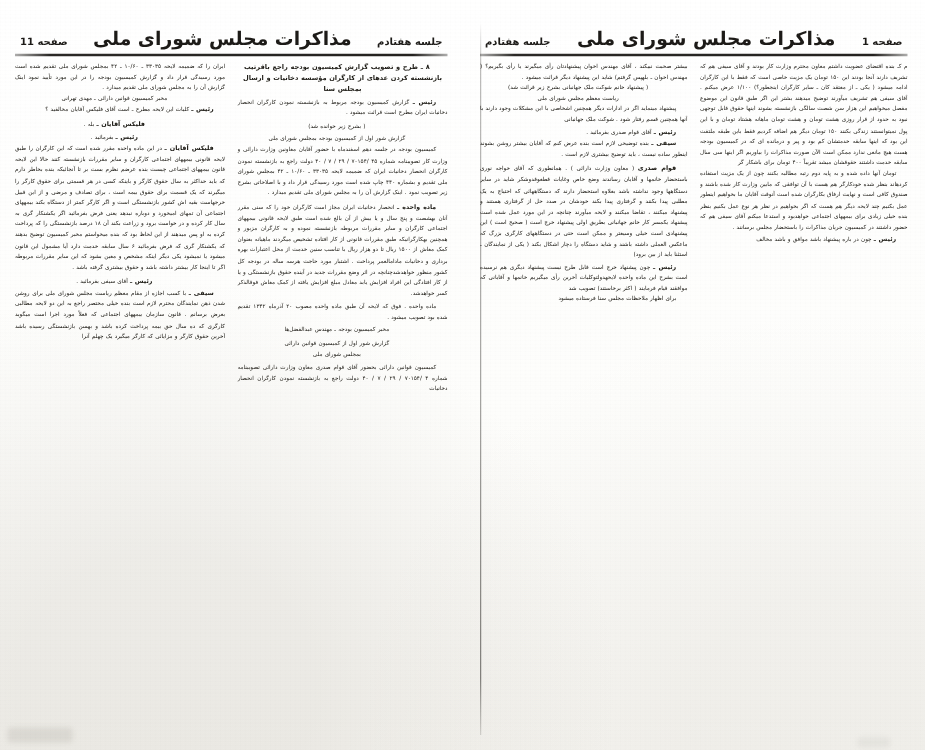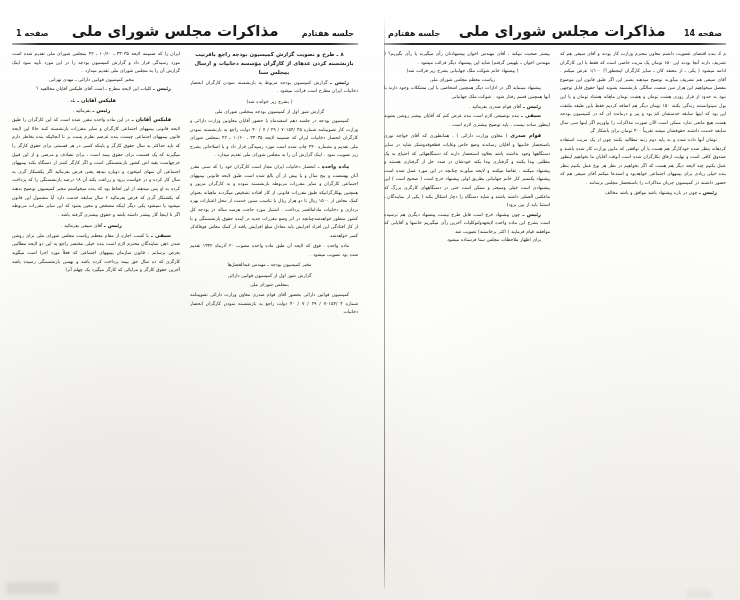--- a/index.html
+++ b/index.html
@@ -85,21 +85,21 @@
 </style>
 </head>
 <body>
 
 <div class="scan"></div>
 
 <div class="spread">
 
   <div class="page page-right">
     <div class="runhead">
-      <span class="rh-side">صفحه 14</span>
+      <span class="rh-side">صفحه 1</span>
       <span class="rh-center">مذاکرات مجلس شورای ملی</span>
       <span class="rh-side">جلسه هفتادم</span>
     </div>
     <div class="rule"></div>
 
     <div class="cols">
 
       <div class="col">
         <p class="cont blurline">م کـ بنده اقتضای عضویت داشتم معاون محترم وزارت کار بودند و آقای سیفی هم که تشریف دارند آنجا بودند این ۱۵۰ تومان یک مزیت خاصی است که فقط با این کارگران ادامه میشود ( یکی ـ از معتقد کان ـ سایر کارگران اینجطور؟) ۱/۱۰۰ عرض میکنم . آقای سیفی هم تشریف میآورند توضیح میدهند بشتر این اگر طبق قانون این موضوع مفصل میخواهیم این هزار سن شصت سالگی بازنشسته بشوند اینها حقوق قابل توجهی نبود به حدود از قرار روزی هشت تومان و هشت تومان ماهانه هشتاد تومان و با این پول نمیتوانستند زندگی بکنند ۱۵۰ تومان دیگر هم اضافه کردیم فقط باین طبقه ملتفت این بود که اینها سابقه خدمتشان کم بود و پیر و درمانده ای که در کمیسیون بودجه هست هیچ مانعی ندارد ممکن است الآن صورت مذاکرات را بیاوریم اگر اینها سی سال سابقه خدمت داشتند حقوقشان میشد تقریباً ۴۰۰ تومان برای باشکار گر</p>
         <p class="blurline">تومان آنها داده شده و به پایه دوم رتبه مطالبه بکنند چون از یک مزیت استفاده کردهاند بنظر شده خودکارگر هم هست با آن توافقی که مابین وزارت کار شده باشند و صندوق کافی است و نهایت ارفاق بکارگران شده است آنوقت آقایان ما بخواهیم اینطور عمل بکنیم چند لایحه دیگر هم هست که اگر بخواهیم در نظر هر نوع عمل بکنیم بنظر بنده خیلی زیادی برای بیمههای اجتماعی خواهدبود و استدعا میکنم آقای سیفی هم که حضور داشتند در کمیسیون جریان مذاکرات را باستحضار مجلس برسانند .</p>
@@ -119,21 +119,21 @@
         <p class="blurline">برای اظهار ملاحظات مجلس سنا فرستاده میشود</p>
       </div>
     </div>
     <div class="smudge2"></div>
   </div>
 
   <div class="page page-left">
     <div class="runhead">
       <span class="rh-side">جلسه هفتادم</span>
       <span class="rh-center">مذاکرات مجلس شورای ملی</span>
-      <span class="rh-side">صفحه 1</span>
+      <span class="rh-side">صفحه 11</span>
     </div>
     <div class="rule"></div>
 
     <div class="cols">
 
       <div class="col">
         <p class="head blurline">۸ ـ طرح و تصویب گزارش کمیسیون بودجه راجع باقرتیب بازنشسته کردن عدهای از کارگران مؤسسه دخانیات و ارسال بمجلس سنا</p>
         <p class="blurline"><span class="sp">رئیس ـ</span> <span>گزارش کمیسیون بودجه مربوط به بازنشسته نمودن کارگران انحصار دخانیات ایران مطرح است قرائت میشود .</span></p>
         <div class="gap-s"></div>
         <p class="ctr blurline">( بشرح زیر خوانده شد)</p>

